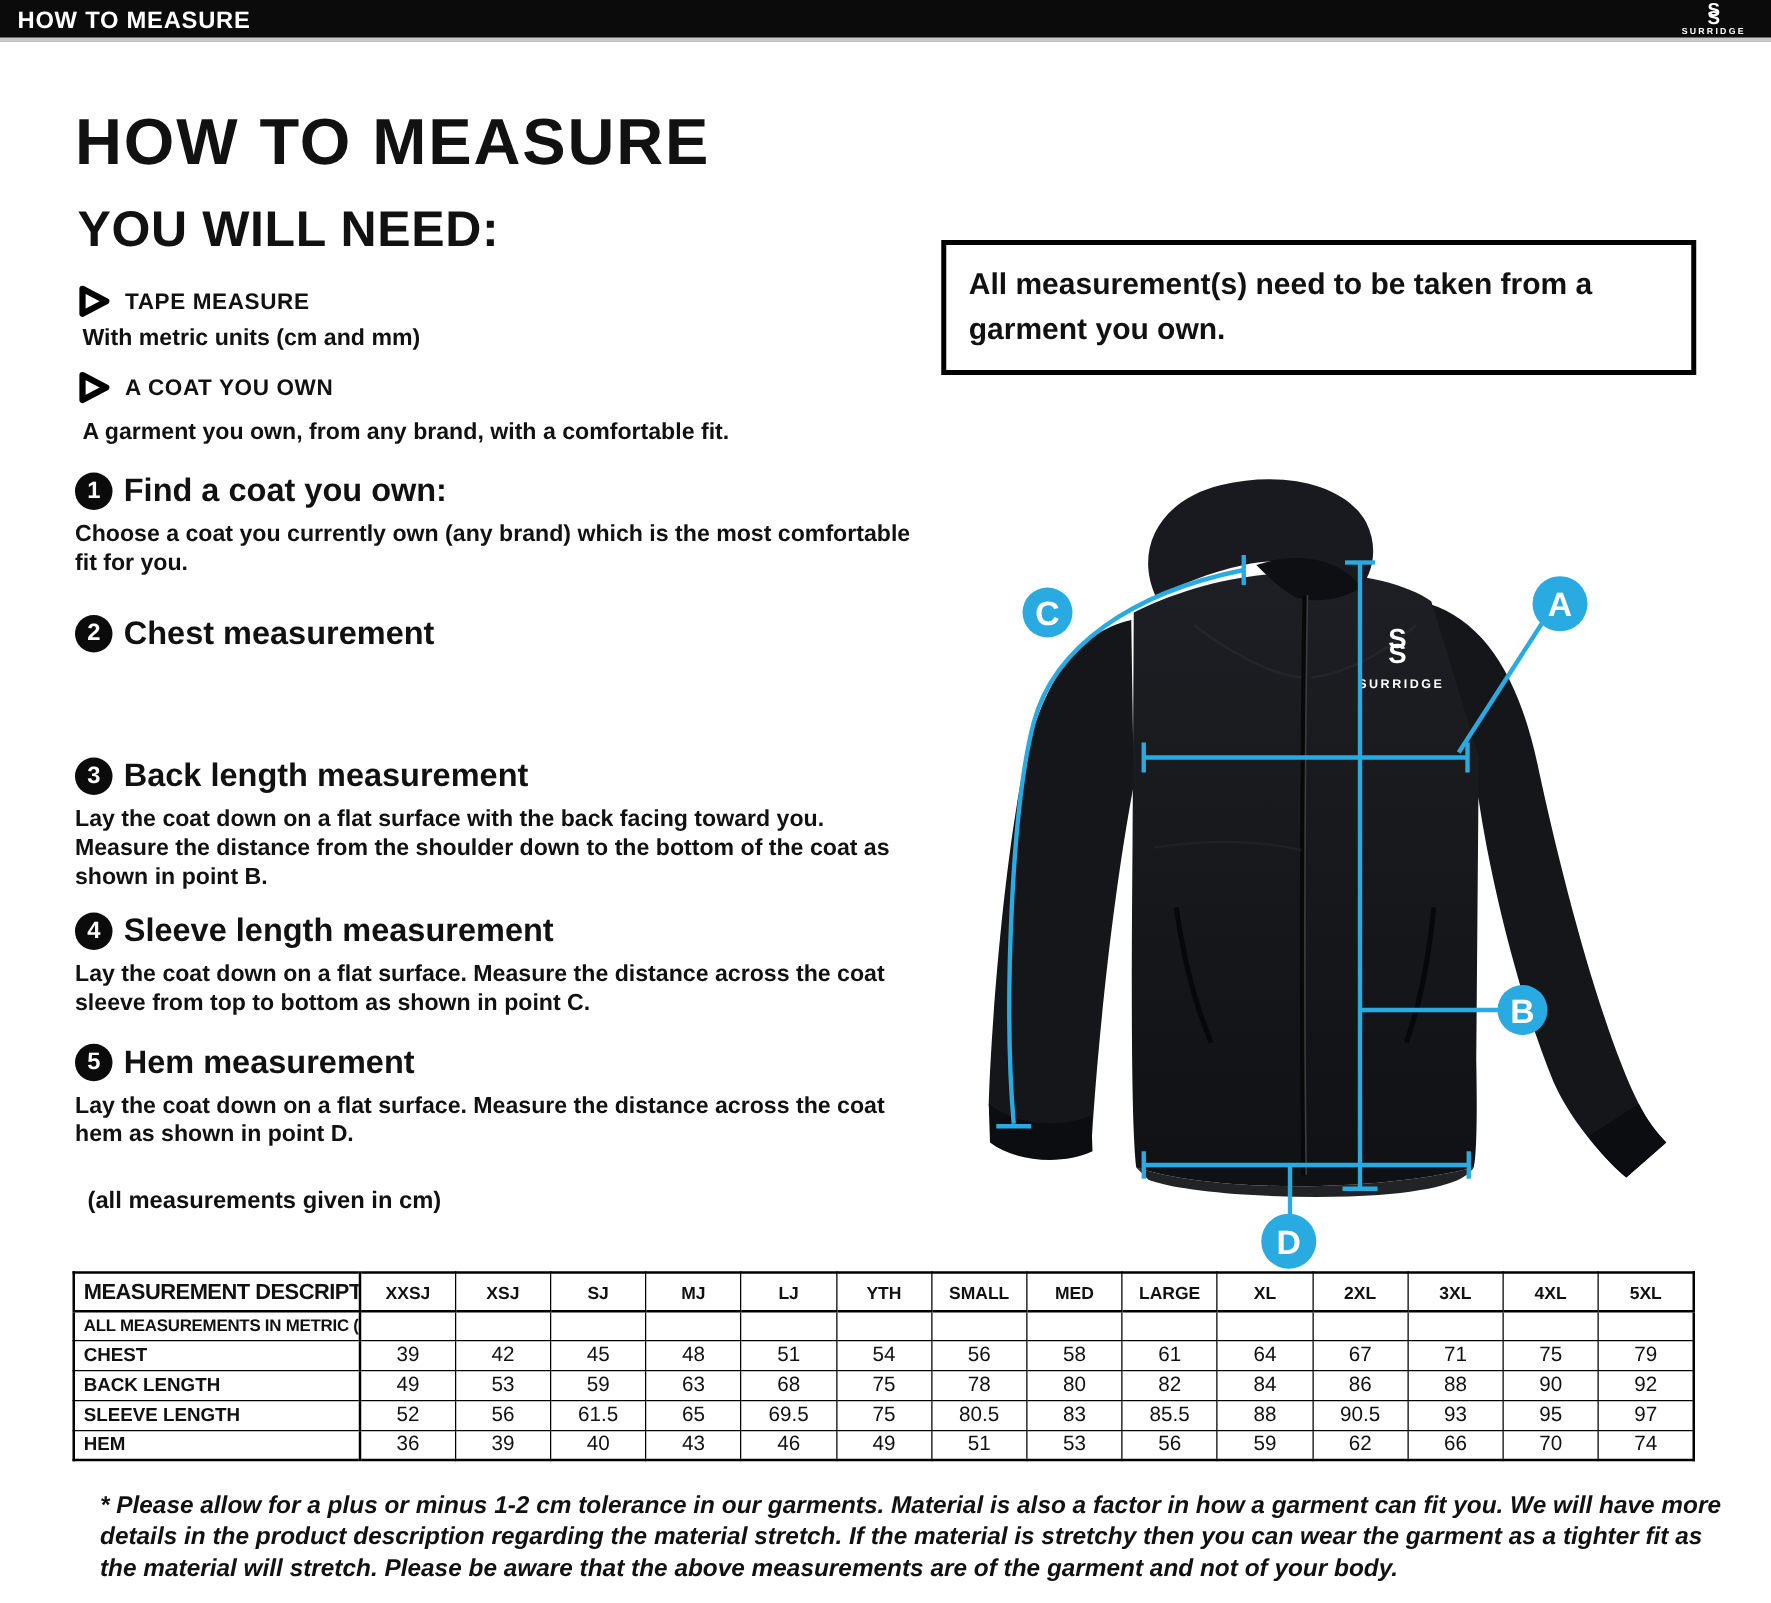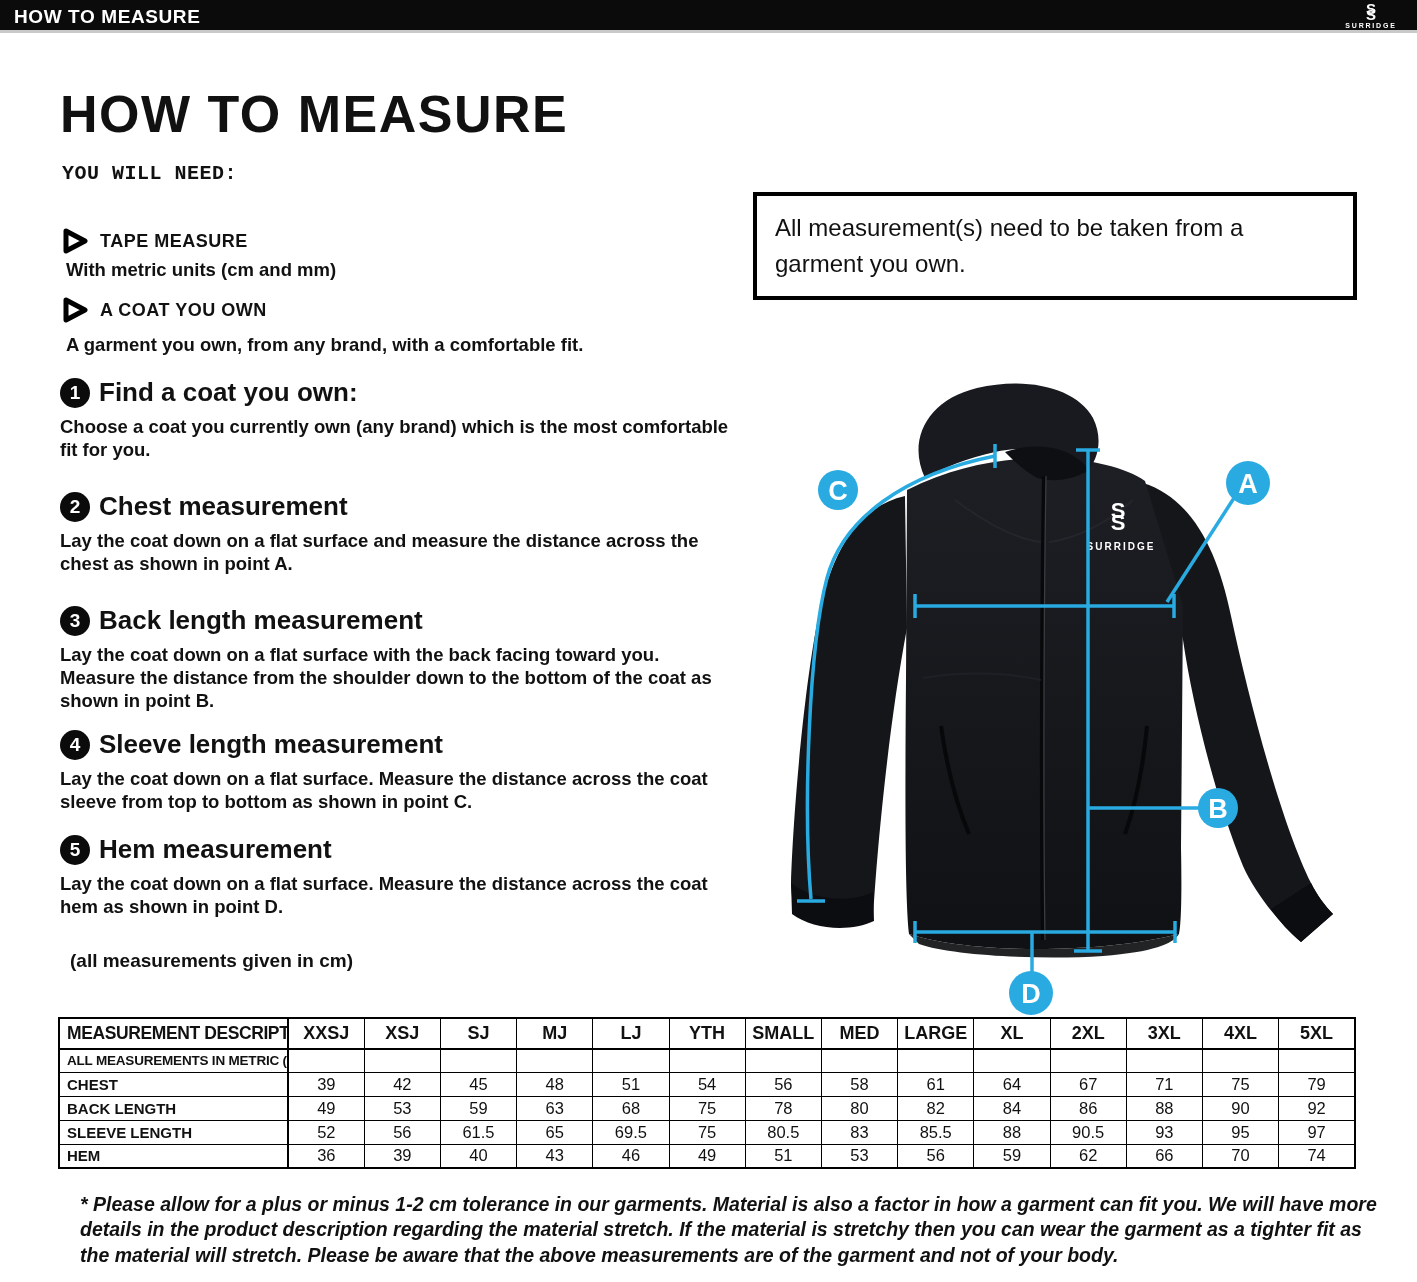--- a/index.html
+++ b/index.html
@@ -14,54 +14,54 @@
                   color:#fff; font-size:19px; font-weight:bold; letter-spacing:.6px; }
   .brand { position:absolute; right:14px; top:1px; width:64px; height:31px; text-align:center; }
   .slogo { position:relative; height:21px; }
   .sg { position:absolute; left:50%; transform:translateX(-50%); color:#fff;
         font-weight:bold; font-size:15px; line-height:15px; }
   .s1 { top:0; } .s2 { top:6px; }
   .sname { color:#fff; font-size:7px; font-weight:bold; letter-spacing:1.8px; }
 
   
   .h1 { position:absolute; left:60px; top:84px; font-size:52px; font-weight:bold; letter-spacing:1.5px; }
-  .h2 { position:absolute; left:62px; top:162px; font-size:20px; font-weight:bold; letter-spacing:.5px;font-family:Liberation Mono, monospace; }
+  .h2 { position:absolute; left:62px; top:162px; font-size:40px; font-weight:bold; letter-spacing:.5px; }
 
   .req { position:absolute; left:62px; display:flex; align-items:center; gap:12px; }
   .req-label { font-size:18px; font-weight:bold; letter-spacing:.5px; }
   .req-detail { position:absolute; left:66px; font-size:18.5px; font-weight:bold; }
 
   .step { position:absolute; left:60px; width:690px; }
   .step-head { display:flex; align-items:center; gap:9px; }
   .step-num { width:30px; height:30px; border-radius:50%; background:#0b0b0b; color:#fff;
               font-size:19px; font-weight:bold; display:flex; align-items:center; justify-content:center; flex:0 0 30px; }
   .step-title { font-size:26px; font-weight:bold; }
   .step-body { margin-top:8px; width:672px; font-size:18.5px; font-weight:bold; line-height:1.24; }
 
   .size-heading { position:absolute; left:62px; top:948px; display:flex; align-items:baseline; }
   .size-heading-main { font-size:38px; font-weight:bold; letter-spacing:1px; }
   .size-heading-sub { font-size:19px; font-weight:bold; margin-left:8px; position:relative; top:2px; }
 
   
   .note-box { position:absolute; left:753px; top:192px; width:604px; min-height:106px;
               border:4px solid #000; padding:14px 18px; }
-  .note-text { font-size:24px; font-weight:normal; line-height:1.5; }
+  .note-text { font-size:24px; font-weight:bold; line-height:1.5; }
 
   
   .diagram { position:absolute; left:755px; top:378px; width:650px; height:648px; }
   .callout-letter { font-size:27px; font-weight:bold; fill:#fff; text-anchor:middle; }
   .logo-text { fill:#ffffff; font-weight:bold; text-anchor:middle; }
 
   
   .size-table { position:absolute; left:58px; top:1017px; width:1298px;
                 border-collapse:collapse; table-layout:fixed; }
   .size-table th, .size-table td { border:1px solid #000; text-align:center; padding:0 4px;
                                    overflow:hidden; white-space:nowrap; }
   .size-table { border:2px solid #000; }
-  .size-table thead th { height:31px; font-size:18px; font-weight:bold; border-bottom:2px solid #000; }
+  .size-table thead th { height:31px; font-size:14px; font-weight:bold; border-bottom:2px solid #000; }
   .size-table .desc-col { text-align:left; padding-left:7px; border-right:2px solid #000; }
   .size-table thead .desc-col { font-size:17.5px; letter-spacing:-0.4px; }
   .row-unit td { height:23px; font-size:13.5px; font-weight:bold; letter-spacing:-0.2px; }
   .row-data td { height:24px; font-size:16.5px; font-weight:normal; }
   .row-data td.desc-col { font-size:15px; font-weight:bold;margin-left:21px; }
 
   
   .footnote { position:absolute; left:80px; top:1192px; width:1308px;
               font-size:19.5px; font-weight:bold; font-style:italic; line-height:1.3; }
 </style>
@@ -106,21 +106,20 @@
       <span class="step-title">Find a coat you own:</span>
     </div>
     <p class="step-body">Choose a coat you currently own (any brand) which is the most comfortable fit for you.</p>
   </div>
 
   <div class="step" style="top:491px">
     <div class="step-head">
       <span class="step-num">2</span>
       <span class="step-title">Chest measurement</span>
     </div>
-    <p class="step-body">Lay the coat down on a flat surface and measure the distance across the chest as shown in point A.</p>
   </div>
 
   <div class="step" style="top:605px">
     <div class="step-head">
       <span class="step-num">3</span>
       <span class="step-title">Back length measurement</span>
     </div>
     <p class="step-body">Lay the coat down on a flat surface with the back facing toward you. Measure the distance from the shoulder down to the bottom of the coat as shown in point B.</p>
   </div>
 

